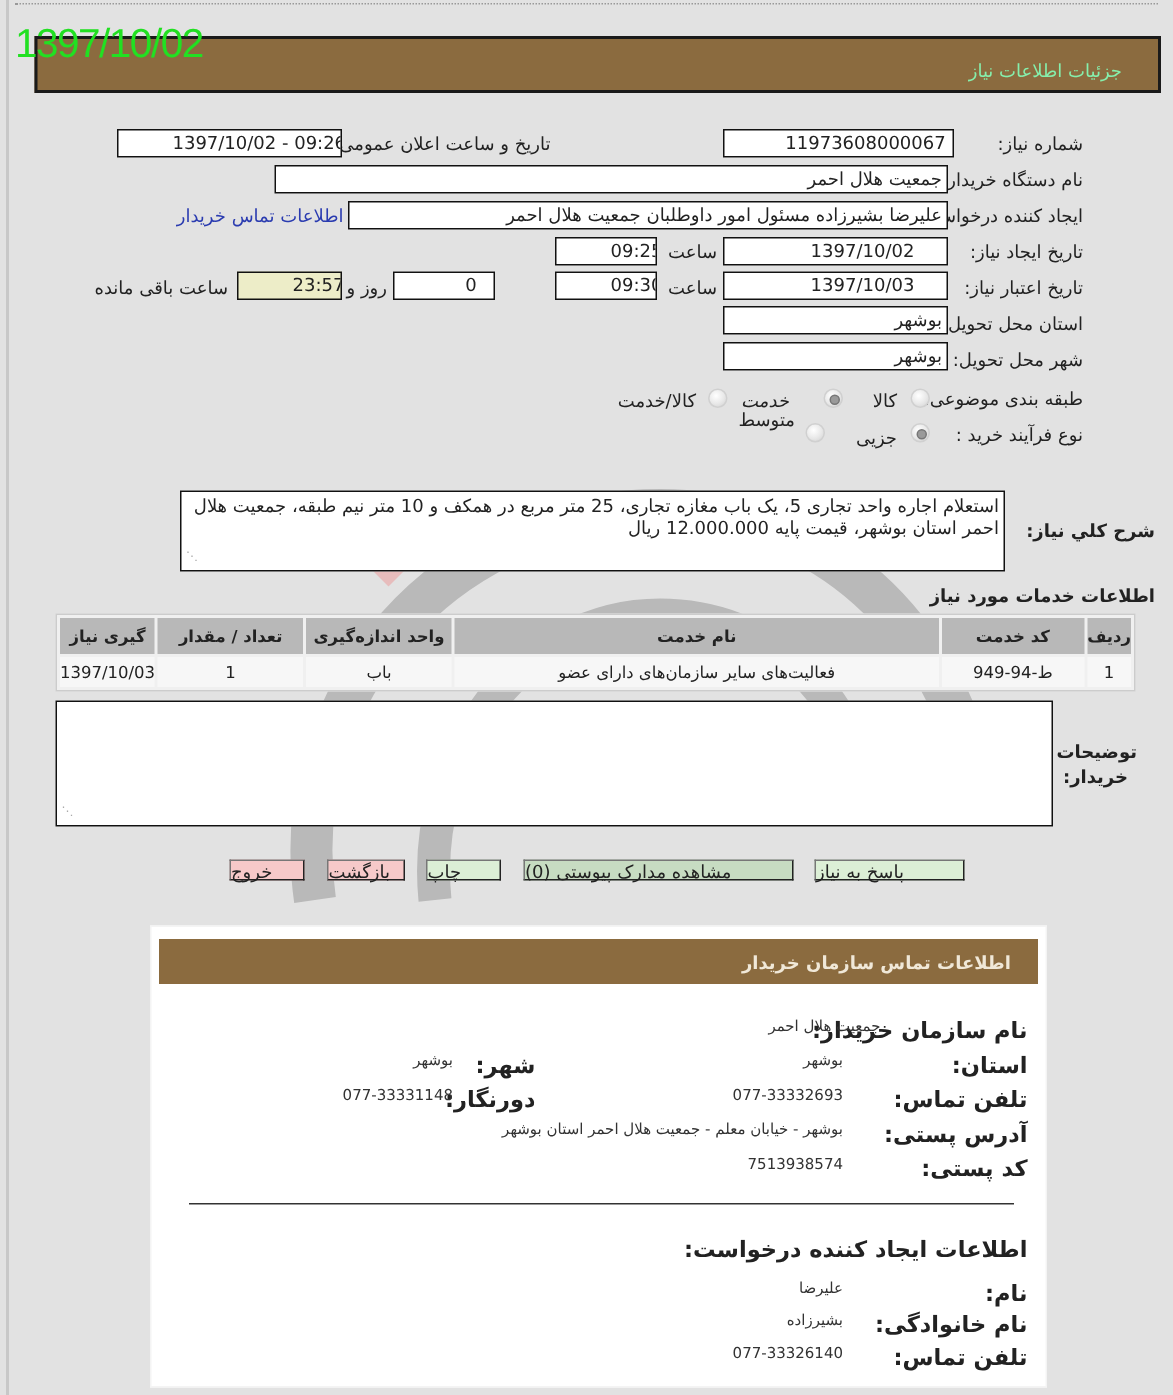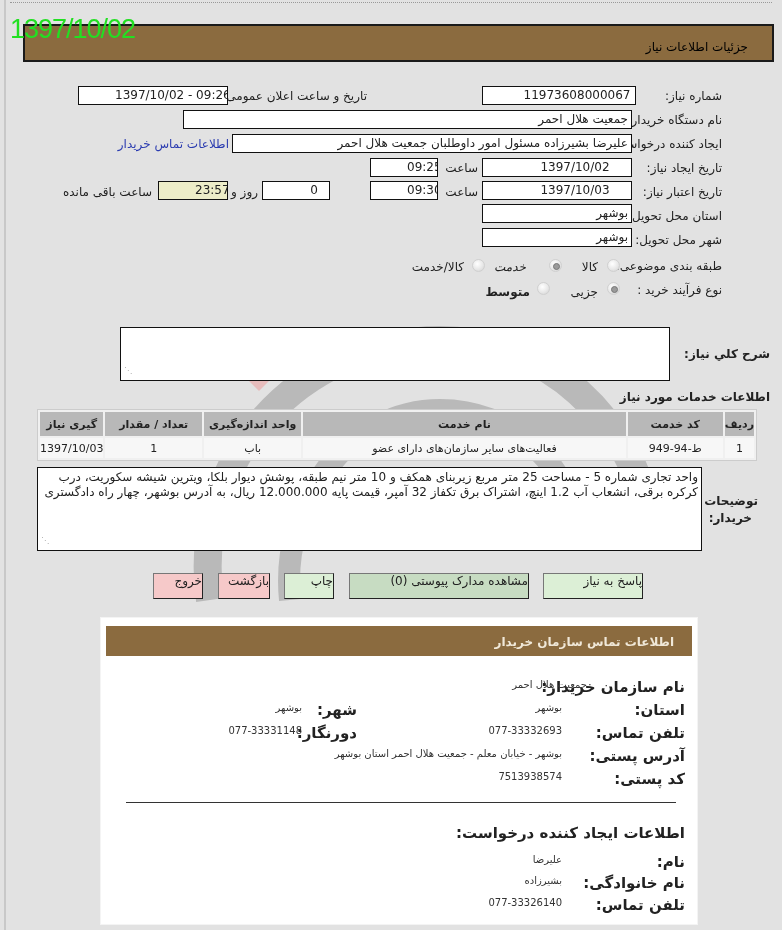--- a/index.html
+++ b/index.html
@@ -14,21 +14,21 @@
     .left-rail { position: absolute; left: 4px; top: 0; width: 2px; height: 930px; background: #c8c8c8; }
     .top-dots { position: absolute; left: 10px; right: 10px; top: 2px; border-top: 1px dotted #999; }
     .stamp {
       position: absolute; left: 10px; top: 14px;
       font-family: "Liberation Sans", sans-serif; font-size: 27px; color: #22e022;
       z-index: 5; letter-spacing: -1px;
     }
     .header-bar {
       position: absolute; left: 23px; top: 24px; width: 751px; height: 38px;
       background: #8b6b3f; border: 2px solid #1a1a1a;
-      color: #000000; font-size: 12px; direction: rtl;
+      color: #86efac; font-size: 12px; direction: rtl;
       padding: 14px 24px 0 0;
     }
     .lbl { position: absolute; direction: rtl; font-size: 12px; color: #222; white-space: nowrap; }
     .box {
       position: absolute; background: #fff; border: 1.5px solid #111;
       height: 19px; font-size: 12px; line-height: 16px; text-align: center; white-space: nowrap; overflow: hidden; padding-left: 36px;
     }
     .box.rtl { direction: rtl; text-align: right; padding-right: 3px; }
     .box.yellow { background: #ededc8; }
     .link { color: #2a3bb0; }
@@ -49,22 +49,22 @@
     .bold-lbl { position: absolute; direction: rtl; font-weight: bold; font-size: 12px; white-space: nowrap; }
     table.svc {
       position: absolute; left: 37px; top: 409px; width: 720px; border-collapse: separate; border-spacing: 2px;
       direction: rtl; background: #f0f0f0; border: 1px solid #ccc;
     }
     table.svc th {
       background: #b8b8b8; font-weight: bold; font-size: 11px; height: 24px; color: #222;
     }
     table.svc td { background: #f7f7f7; height: 20px; text-align: center; font-size: 11px; }
     .btn {
-      position: absolute; height: 26px; border: 1.5px solid #222; border-top-color: #777; border-left-color: #777;
-      font-size: 12px; text-align: right; line-height: 15px; direction: rtl; font-family: "DejaVu Sans", sans-serif; cursor: pointer;
+      position: absolute; height: 14px; border: 1.5px solid #222; border-top-color: #777; border-left-color: #777;
+      font-size: 12px; text-align: left; line-height: 15px; direction: rtl; font-family: "DejaVu Sans", sans-serif; cursor: pointer;
     }
     .btn.green { background: #dcefd6; }
     .btn.green2 { background: #c7dcc2; }
     .btn.pink { background: #f6c9c9; }
     .panel {
       position: absolute; left: 100px; top: 617px; width: 598px; height: 308px; background: #fff;
       border: 1px solid #f4f4f4;
     }
     .panel-head {
       position: absolute; left: 5px; top: 8px; width: 586px; height: 30px; background: #8b6b3f;
@@ -132,24 +132,25 @@
   <div class="lbl" style="right:184px; top:260px;">کالا</div>
   <div class="radio on" style="left:549px; top:259px;"></div>
   <div class="lbl" style="right:256px; top:260px;font-style:italic;">خدمت</div>
   <div class="radio" style="left:472px; top:259px;"></div>
   <div class="lbl" style="right:318px; top:260px;">کالا/خدمت</div>
 
   <div class="lbl" style="right:60px; top:283px;">نوع فرآیند خرید :</div>
   <div class="radio on" style="left:607px; top:282px;"></div>
   <div class="lbl" style="right:184px; top:285px;">جزیی</div>
   <div class="radio" style="left:537px; top:282px;"></div>
-  <div class="lbl" style="right:252px; top:285px;font-weight:bold;">متوسط</div>
+  <div class="lbl" style="right:252px; top:273px;">متوسط</div>
 
   <div class="bold-lbl" style="right:12px; top:347px;">شرح کلي نیاز:</div>
   <div class="textarea" style="left:120px; top:327px; width:550px; height:54px;">
+    <span>استعلام اجاره واحد تجاری 5، یک باب مغازه تجاری، 25 متر مربع در همکف و 10 متر نیم طبقه، جمعیت هلال احمر استان بوشهر، قیمت پایه 12.000.000 ریال</span>
     <span class="grip">⋰</span>
   </div>
 
   <div class="bold-lbl" style="right:12px; top:390px;">اطلاعات خدمات مورد نیاز</div>
 
   <table class="svc">
     <thead>
       <tr>
         <th style="width:24px;">ردیف</th>
         <th style="width:96px;">کد خدمت</th>
@@ -167,21 +168,20 @@
         <td>باب</td>
         <td>1</td>
         <td>1397/10/03</td>
       </tr>
     </tbody>
   </table>
 
   <div class="bold-lbl" style="right:24px; top:494px;">توضیحات</div>
   <div class="bold-lbl" style="right:30px; top:511px;">خریدار:</div>
   <div class="textarea" style="left:37px; top:467px; width:665px; height:84px;">
-    <span>واحد تجاری شماره 5 - مساحت 25 متر مربع زیربنای همکف و 10 متر نیم طبقه، پوشش دیوار بلکا، ویترین شیشه سکوریت، درب کرکره برقی، انشعاب آب 1.2 اینچ، اشتراک برق تکفاز 32 آمپر، قیمت پایه 12.000.000 ریال، به آدرس بوشهر، چهار راه دادگستری</span>
     <span class="grip">⋰</span>
   </div>
 
   <div class="btn green" style="left:543px; top:573px; width:100px;">پاسخ به نیاز</div>
   <div class="btn green2" style="left:349px; top:573px; width:180px;">مشاهده مدارک پیوستی (0)</div>
   <div class="btn green" style="left:284px; top:573px; width:50px;">چاپ</div>
   <div class="btn pink" style="left:218px; top:573px; width:52px;">بازگشت</div>
   <div class="btn pink" style="left:153px; top:573px; width:50px;">خروج</div>
 
   <div class="panel">

